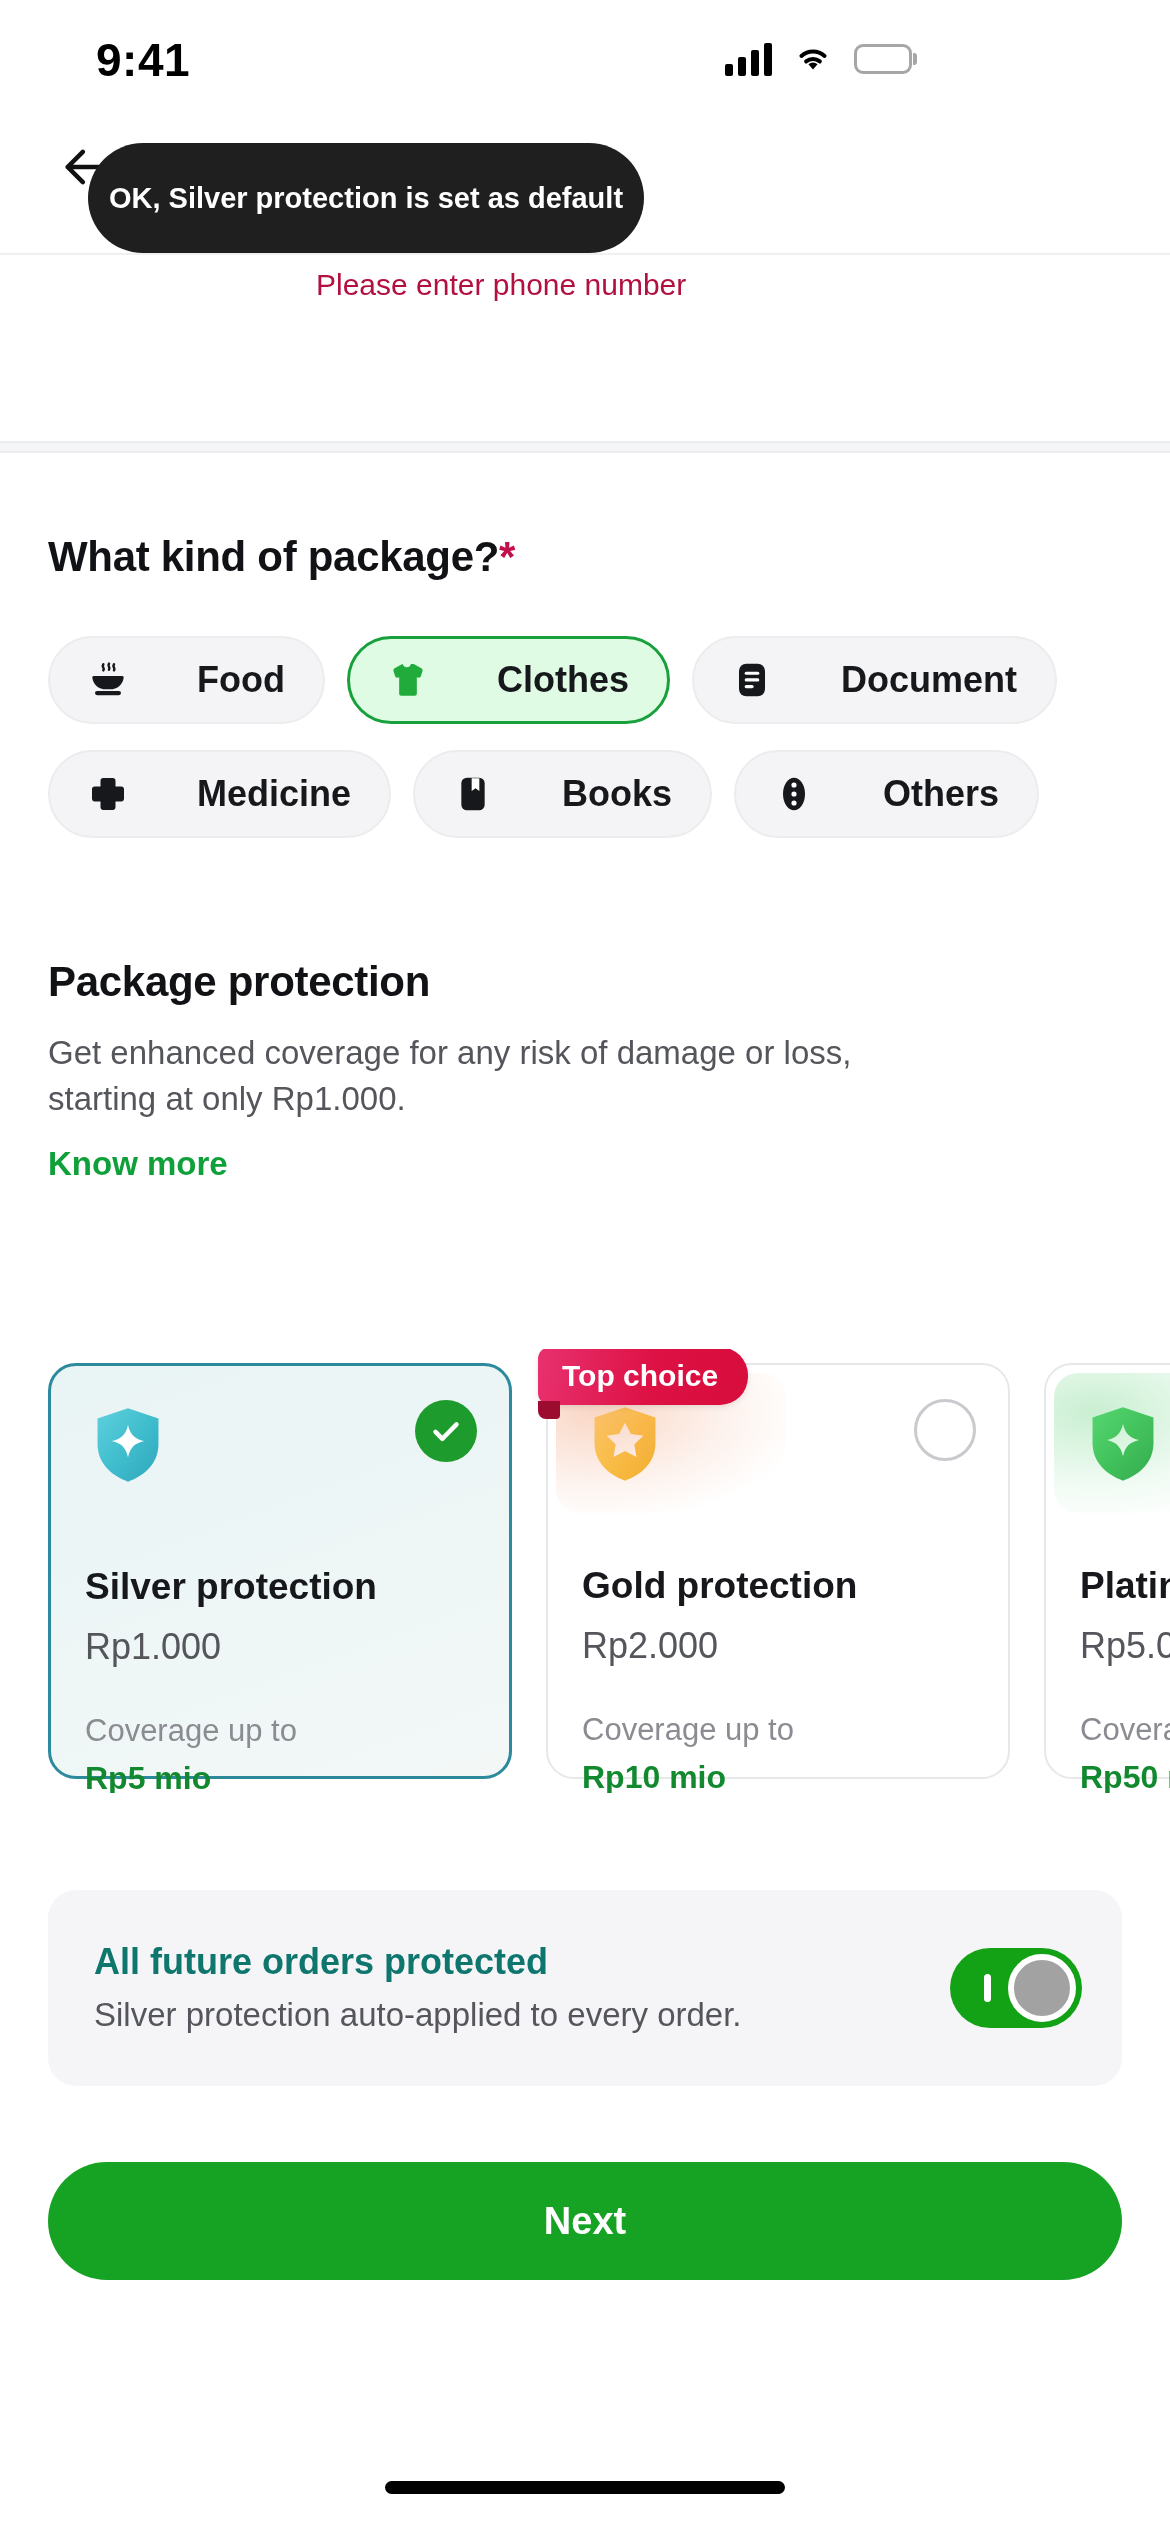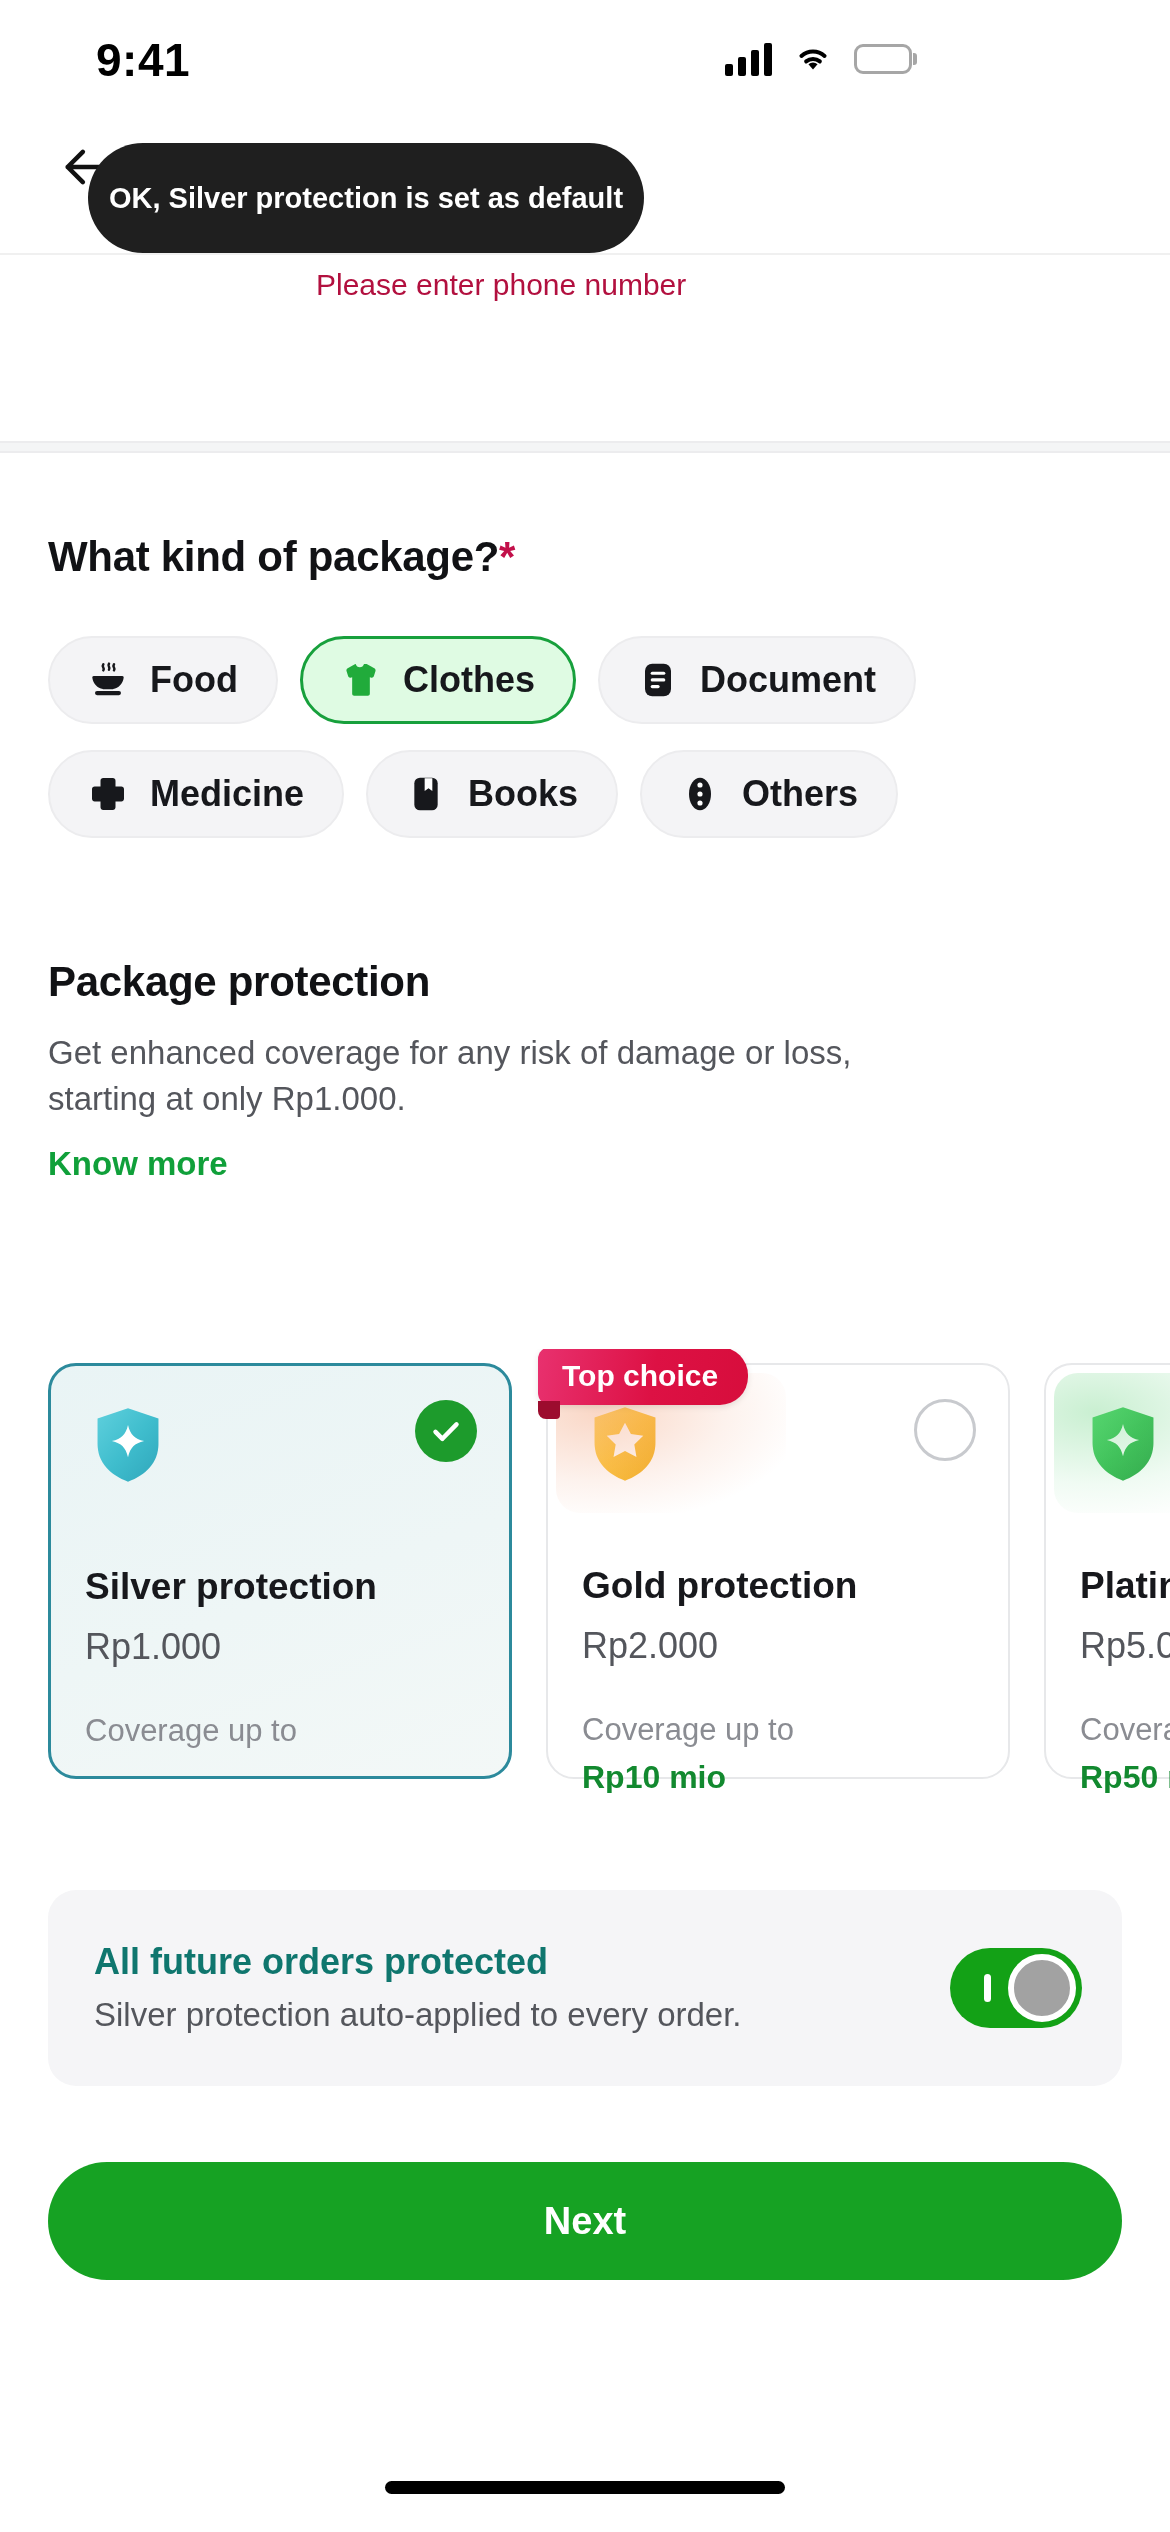--- a/index.html
+++ b/index.html
@@ -184,20 +184,21 @@
     background: #f4f4f6;
     border: 2px solid #ececee;
     cursor: pointer;
     white-space: nowrap;
   }
   .chip .chip-label {
     font-size: 36px;
     font-weight: 600;
     color: #17181c;
     line-height: 1;
+    margin-left: 47px;
   }
   .chip .chip-icon {
     width: 40px; height: 40px;
     display: flex; align-items: center; justify-content: center;
     flex: 0 0 auto;
   }
   .chip .chip-icon svg { width: 40px; height: 40px; display: block; }
   .chip.selected {
     background: #dffbe3;
     border: 3px solid #17a03c;
@@ -581,20 +582,21 @@
           <path d="M24 12.8c1.3 5.4 3.6 7.7 9 9-5.4 1.3-7.7 3.6-9 9-1.3-5.4-3.6-7.7-9-9 5.4-1.3 7.7-3.6 9-9z" fill="#ffffff"></path>
         </svg>
         <div class="radio-mark checked">
           <svg viewBox="0 0 24 24">
             <path d="M5 12.6l4.6 4.6L19 7.6" stroke="#ffffff" stroke-width="3" fill="none" stroke-linecap="round" stroke-linejoin="round"></path>
           </svg>
         </div>
         <div class="pcard-name">Silver protection</div>
         <div class="pcard-price">Rp1.000</div>
         <div class="pcard-cov-label">Coverage up to</div>
+        <div class="pcard-cov-value">Rp5 mio</div>
       </div>
 
       <div class="pcard">
         <div class="card-glow"></div>
         <div class="ribbon">
           <span class="ribbon-text">Top choice</span>
         </div>
         <svg class="shield" viewBox="0 0 48 48">
           <defs>
             <linearGradient id="goldG" x1="0" y1="0" x2="1" y2="1">

